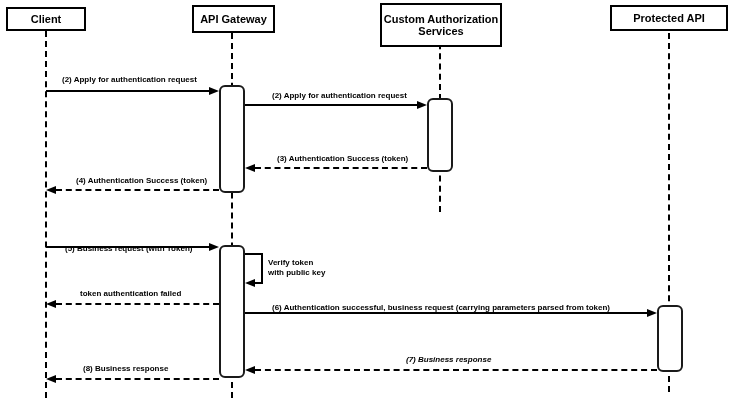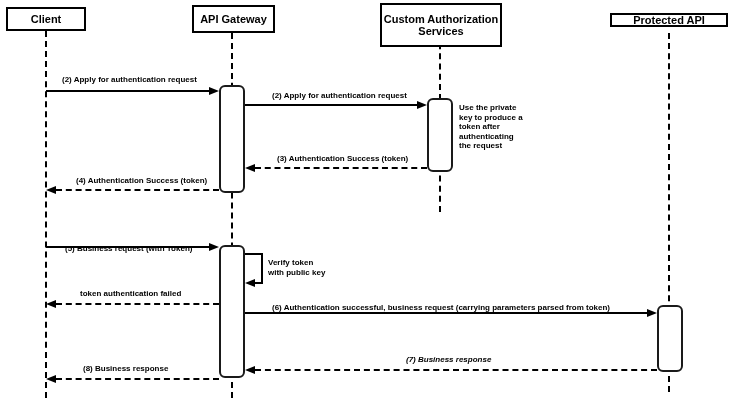--- a/index.html
+++ b/index.html
@@ -45,44 +45,39 @@
 
   <div class="lifeline" style="left:45px;top:31px;height:367px;"></div>
   <div class="lifeline" style="left:231px;top:33px;height:365px;"></div>
   <div class="lifeline" style="left:439px;top:33px;height:179px;"></div>
   <div class="lifeline" style="left:668px;top:33px;height:359px;"></div>
 
   <div class="actor" style="left:192px;top:5px;width:83px;height:28px;"><span>API Gateway</span></div>
   <div class="actor" style="left:6px;top:7px;width:80px;height:24px;"><span>Client</span></div>
   <div class="actor" style="left:380px;top:3px;width:122px;height:44px;"><span>Custom Authorization
 Services</span></div>
-  <div class="actor" style="left:610px;top:13px;width:118px;height:14px;"><span>Protected API</span></div>
+  <div class="actor" style="left:610px;top:5px;width:118px;height:26px;"><span>Protected API</span></div>
 
   <div class="activation" style="left:219px;top:85px;height:108px;"></div>
   <div class="activation" style="left:427px;top:98px;height:74px;"></div>
   <div class="activation" style="left:219px;top:245px;height:133px;"></div>
   <div class="activation" style="left:657px;top:305px;height:67px;"></div>
 
   <div>
     <div class="msg-label" style="left:62px;top:75px;">(2) Apply for authentication request</div>
     <div class="line" style="left:46px;top:90px;width:163px;"></div>
     <div class="ah ah-right" style="left:209px;top:87px;"></div>
   </div>
 
   <div>
     <div class="msg-label" style="left:272px;top:91px;">(2) Apply for authentication request</div>
     <div class="line" style="left:245px;top:104px;width:172px;"></div>
     <div class="ah ah-right" style="left:417px;top:101px;"></div>
   </div>
 
-  <div class="note-text" style="left:459px;top:103px;width:74px;">Use the private
-key to produce a
-token after
-authenticating
-the request</div>
 
   <div>
     <div class="msg-label" style="left:277px;top:154px;">(3) Authentication Success (token)</div>
     <div class="line dashed" style="left:255px;top:167px;width:172px;"></div>
     <div class="ah ah-left" style="left:245px;top:164px;"></div>
   </div>
 
   <div>
     <div class="msg-label" style="left:76px;top:176px;">(4) Authentication Success (token)</div>
     <div class="line dashed" style="left:56px;top:189px;width:163px;"></div>

